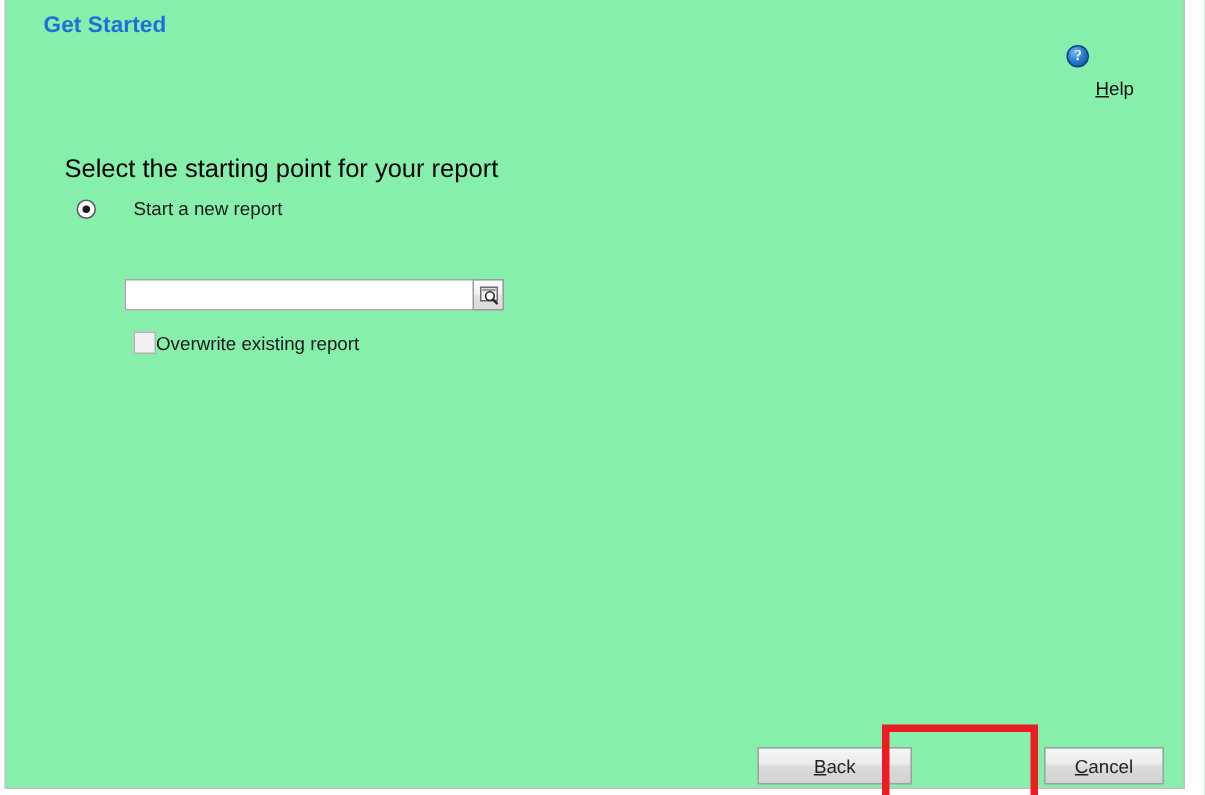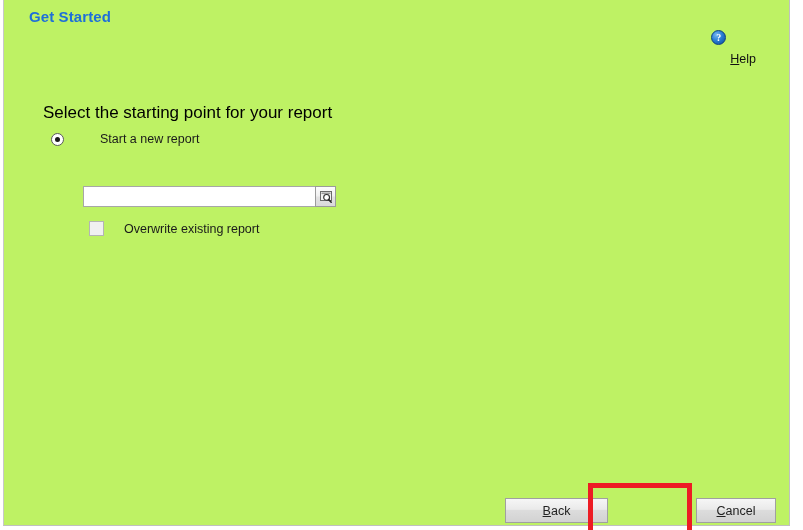--- a/index.html
+++ b/index.html
@@ -13,21 +13,21 @@
     font-family: "Liberation Sans", sans-serif;
     overflow: hidden;
   }
 
   #wizard-window {
     position: absolute;
     left: 3px;
     top: 0px;
     width: 787px;
     height: 526px;
-    background: #bef264;
+    background: #86efac;
     border-left: 1px solid #c8c8c8;
     border-right: 1px solid #c0c0c0;
     border-bottom: 1px solid #c0c0c0;
     box-sizing: border-box;
   }
 
   
   #page-title {
     position: absolute;
     left: 25px;
@@ -91,21 +91,20 @@
     font-weight: normal;
     color: #000000;
     white-space: nowrap;
   }
 
   .radio-row {
     position: absolute;
     display: flex;
     align-items: center;
     cursor: default;
-    gap: 11px;
   }
   #radio-row-new   { left: 47px; top: 132px; }
   #radio-row-exist { left: 47px; top: 160px; }
 
   .radio-mark {
     width: 13px;
     height: 13px;
     border-radius: 50%;
     border: 1px solid #5a5a5a;
     background: #ffffff;
@@ -180,21 +179,20 @@
   }
   #overwrite-checkbox {
     width: 15px;
     height: 15px;
     box-sizing: border-box;
     border: 1px solid #b4b4b4;
     background: #f0f0f0;
     flex: 0 0 auto;
   }
   #checkbox-label {
-    margin-left: 20px;
     font-size: 12.5px;
     color: #1a1a1a;
     white-space: nowrap;
   }
 
   
   .wizard-button {
     position: absolute;
     top: 498px;
     height: 25px;

